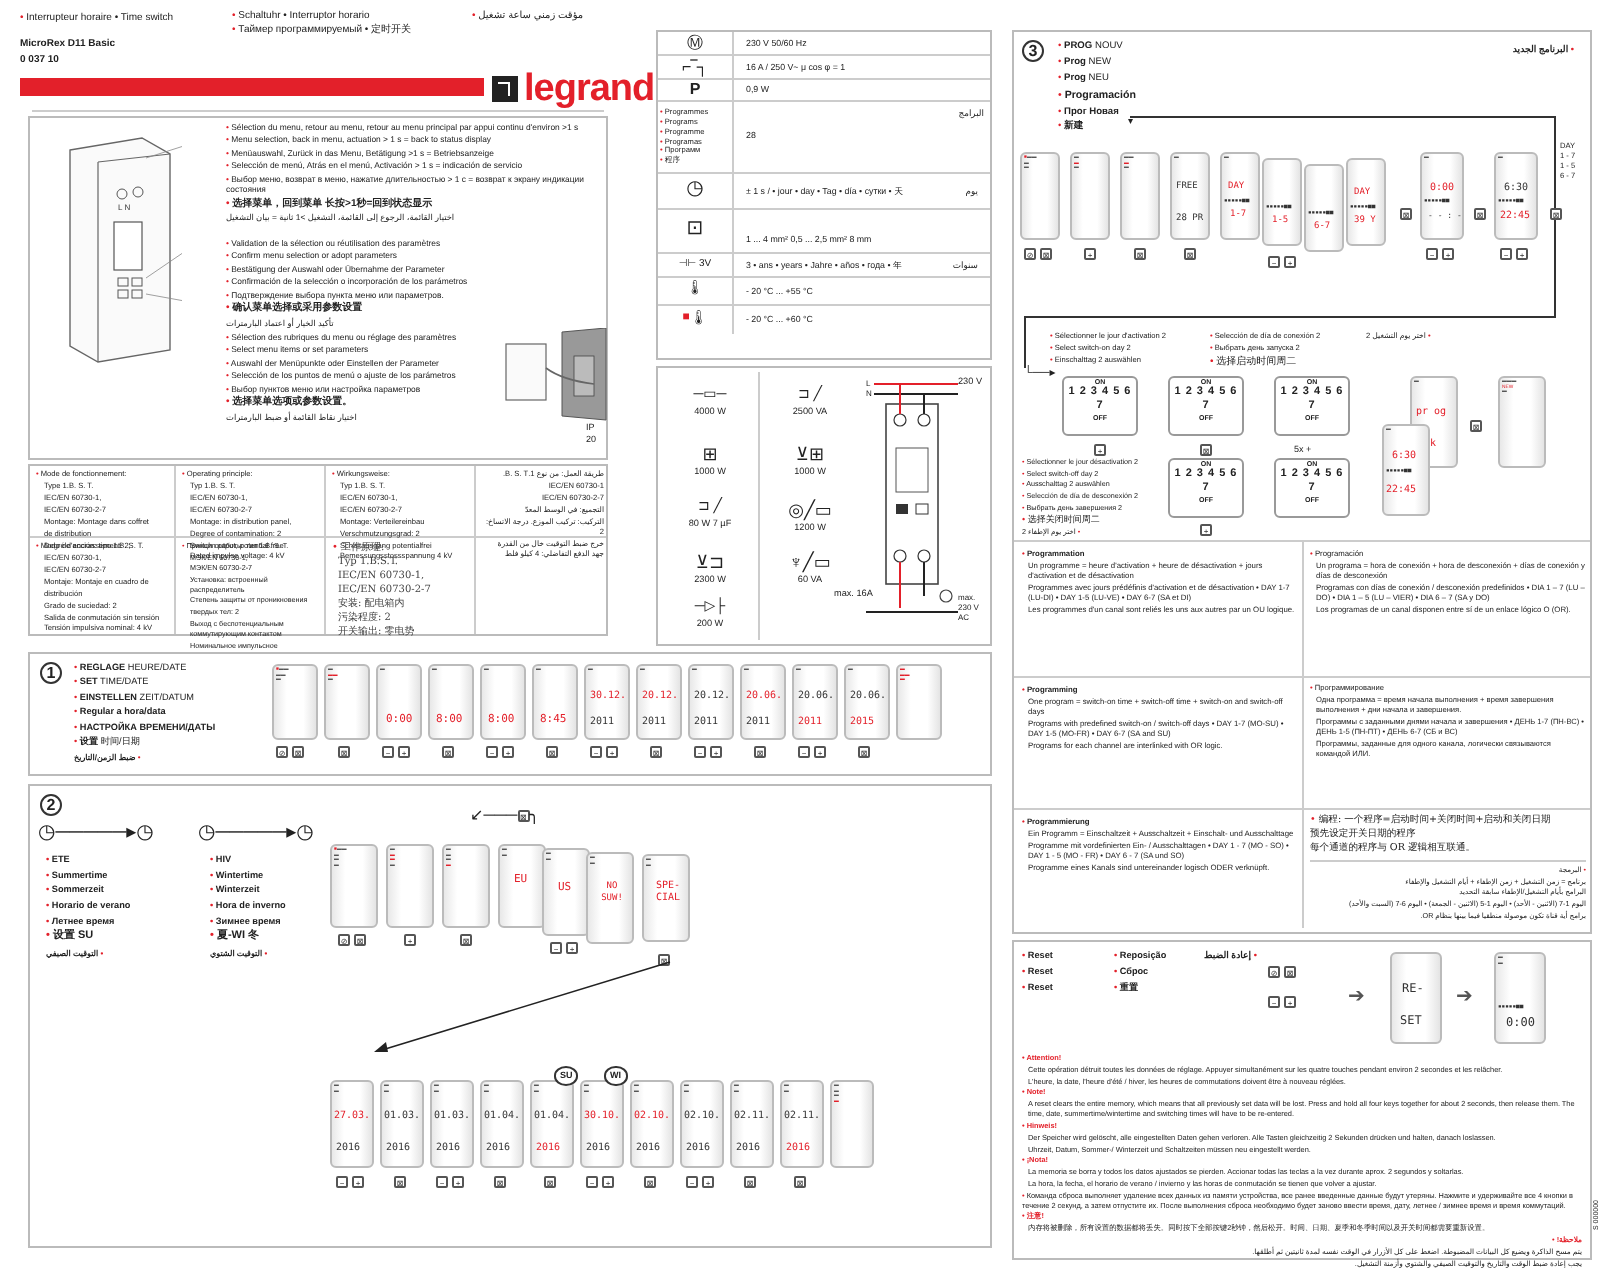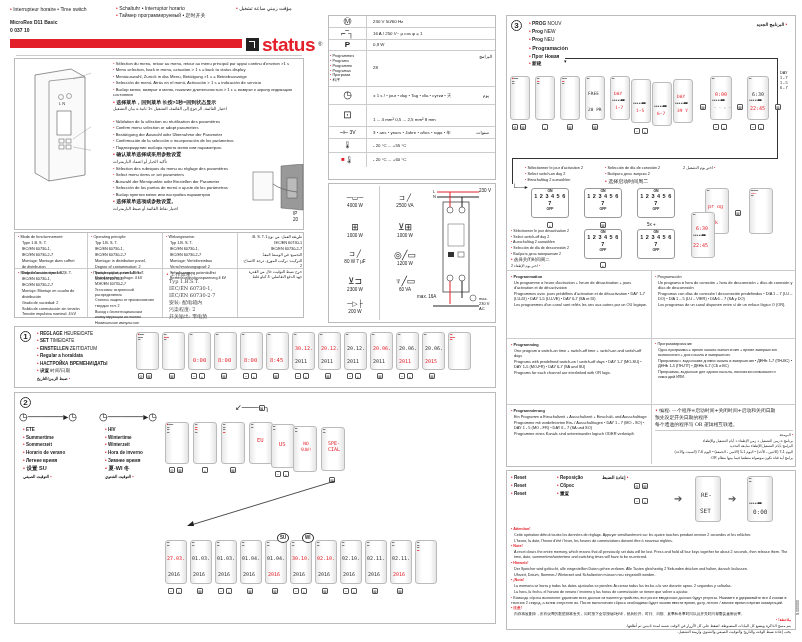--- a/index.html
+++ b/index.html
@@ -37,21 +37,21 @@
 <div>
   <div class="abs hdr" style="left:10px;top:6px"><span class="red">• </span><span>Interrupteur horaire • Time switch</span></div>
   <div class="abs hdr b" style="left:10px;top:19px">MicroRex D11 Basic</div>
   <div class="abs hdr b" style="left:10px;top:27px">0 037 10</div>
   <div class="abs hdr" style="left:116px;top:5px"><span class="red">• </span><span>Schaltuhr • Interruptor horario</span></div>
   <div class="abs hdr" style="left:116px;top:12px"><span class="red">• </span><span>Таймер программируемый •  定时开关</span></div>
   <div class="abs hdr" style="left:236px;top:5px;direction:rtl"><span>مؤقت زمني ساعة تشغيل</span><span class="red"> •</span></div>
   <div class="redbar"></div>
   <div class="logo">
     <div class="sq"></div>
-    <span class="txt">status</span>
+    <span class="txt">legrand</span>
       <span style="font-size:6px;vertical-align:top">®</span>
   </div>
   <div class="abs" style="left:16px;top:55px;width:286px;height:1px;background:#ccc"></div>
 </div>
 
 <div class="box" style="left:14px;top:58px;width:290px;height:172px">
   <svg class="abs" style="left:6px;top:6px" width="70" height="120">
     <path d="M14 10 L50 4 L64 12 L64 110 L28 116 L14 108 Z" fill="#fafafa" stroke="#666" stroke-width="0.7"></path>
     <path d="M28 16 L64 12 M28 16 L28 116" fill="none" stroke="#666" stroke-width="0.6"></path>
     <rect x="36" y="46" width="14" height="24" fill="#fff" stroke="#555" stroke-width="0.6"></rect>

